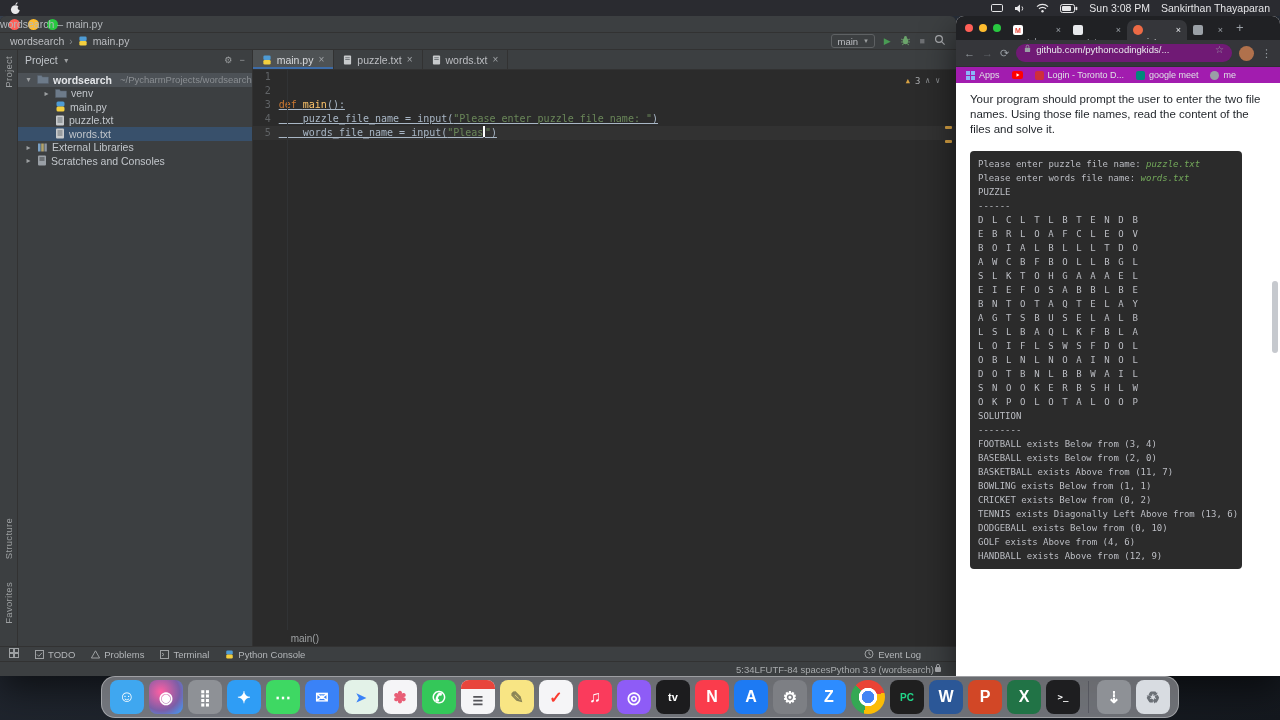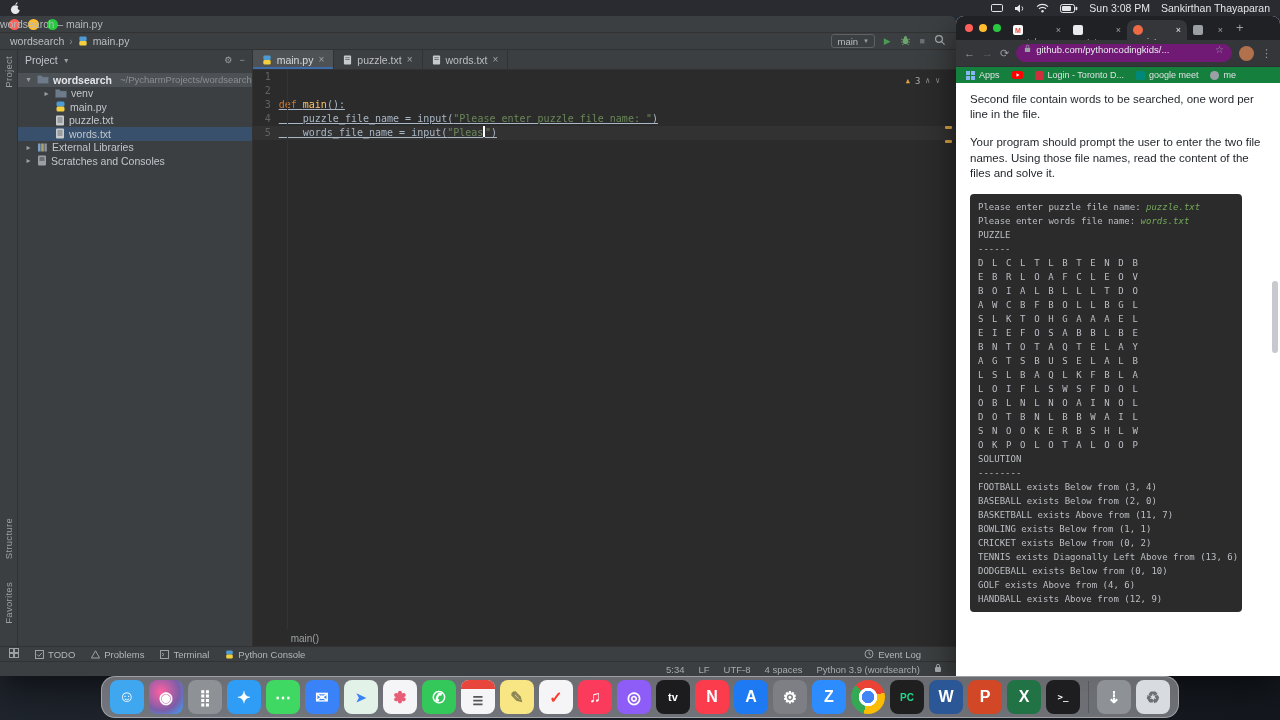--- a/index.html
+++ b/index.html
@@ -75,21 +75,21 @@
   .warn-tri { color:#d9a343; font-size:7px; }
   .insp-chev { color:#8c8f92; font-size:8px; }
   .stripe-mark { position:absolute; right:4px; width:7px; height:3px; background:#d9a343; border-radius:1px; }
   .breadcrumbs-bottom { flex:0 0 16px; display:flex; align-items:center; padding-left:38px; font-size:10px; color:#9da0a2; }
 
   .pc-toolbar { flex:0 0 15px; background:#3c3f41; border-top:1px solid #323232; display:flex; align-items:center;
                 font-size:9.5px; color:#b3b6b9; padding:0 9px; gap:16px; }
   .toolbtn { display:flex; align-items:center; gap:4px; }
   .eventlog { margin-left:auto; margin-right:26px; display:flex; align-items:center; gap:4px; }
   .pc-status { flex:0 0 15px; background:#3c3f41; border-top:1px solid #323232; display:flex; align-items:center;
-               justify-content:flex-end; font-size:9.5px; color:#a8abad; padding:0 14px; gap:14px; }
+               justify-content:flex-end; font-size:9.5px; color:#a8abad; padding:0 14px; }
 
   
   .chrome { position:absolute; left:956px; top:16px; width:324px; height:660px; border-radius:8px 8px 0 0;
             overflow:hidden; box-shadow:0 14px 34px rgba(0,0,0,.55); display:flex; flex-direction:column; background:#fff; }
   .tabstrip { flex:0 0 24px; background:#202124; display:flex; align-items:flex-end; padding:0 4px; }
   .ch-traffic { display:flex; gap:6px; margin:0 6px 8px 5px; }
   .ch-light { width:8px; height:8px; border-radius:50%; }
   .ctab { height:20px; display:flex; align-items:center; gap:4px; padding:0 6px; font-size:9px; color:#9aa0a6;
           width:60px; min-width:0; border-radius:7px 7px 0 0; }
   .ctab.active { background:#35363a; color:#e8eaed; }
@@ -105,21 +105,21 @@
   .ch-toolbar { flex:0 0 26px; background:#35363a; display:flex; align-items:center; gap:7px; padding:0 8px; }
   .nav-ico { color:#9aa0a6; font-size:11px; }
   .nav-ico.dim { color:#5f6368; }
   .addrbar { flex:1; height:18px; background:#701a75; border-radius:9px; display:flex; 
              padding:0 8px; gap:5px; color:#e8eaed; font-size:9.5px; min-width:0; }
   .addr-url { overflow:hidden; white-space:nowrap; }
   .addr-star { margin-left:auto; color:#9aa0a6; font-size:10px; }
   .avatar { width:15px; height:15px; border-radius:50%; background:#b0714c; flex:0 0 15px; }
   .menu-dots { color:#9aa0a6; font-size:11px; }
 
-  .bookmarks { flex:0 0 17px; background:#15803d; border-top:1px solid #2e2f33; display:flex; align-items:center;
+  .bookmarks { flex:0 0 17px; background:#a21caf; border-top:1px solid #2e2f33; display:flex; align-items:center;
                gap:12px; padding:0 10px; font-size:9px; color:#dfe1e5; }
   .bm { display:flex; align-items:center; gap:4px; white-space:nowrap; }
   .bm-ico { width:9px; height:9px; border-radius:2px; flex:0 0 9px; }
   .ico-tdsb { background:#cf2e3c; }
   .ico-meet { background:#00897b; }
   .ico-me { background:#9aa0a6; border-radius:50%; }
 
   .ch-content { flex:1; background:#fff; position:relative; overflow:hidden; padding:9px 14px 0 14px; color:#1f2328; }
   .ch-content p { font-size:11.5px; line-height:1.32; margin-bottom:13px; }
   .gh-code { background:#2b2b2b; border-radius:4px; margin-top:2px; padding:6px 8px; width:calc(100% - 24px);
@@ -511,21 +511,20 @@
         <span class="bm-ico ico-meet"></span>
         <span>google meet</span>
       </span>
       <span class="bm">
         <span class="bm-ico ico-me"></span>
         <span>me</span>
       </span>
     </div>
 
     <div class="ch-content">
-        <p>Second file contain words to be searched, one word per line in the file.</p>
         <p>Your program should prompt the user to enter the two file names. Using those file names, read the content of the files and solve it.</p>
 
       <div class="gh-code">
         <div class="code-ln"><span>Please enter puzzle file name: </span><span class="code-input">puzzle.txt</span></div>
         <div class="code-ln"><span>Please enter words file name: </span><span class="code-input">words.txt</span></div>
         <div class="code-ln">PUZZLE</div>
         <div class="code-ln">------</div>
         <div class="code-ln puzzle-row">D L C L T L B T E N D B</div>
           <div class="code-ln puzzle-row">E B R L O A F C L E O V</div>
           <div class="code-ln puzzle-row">B O I A L B L L L T D O</div>

